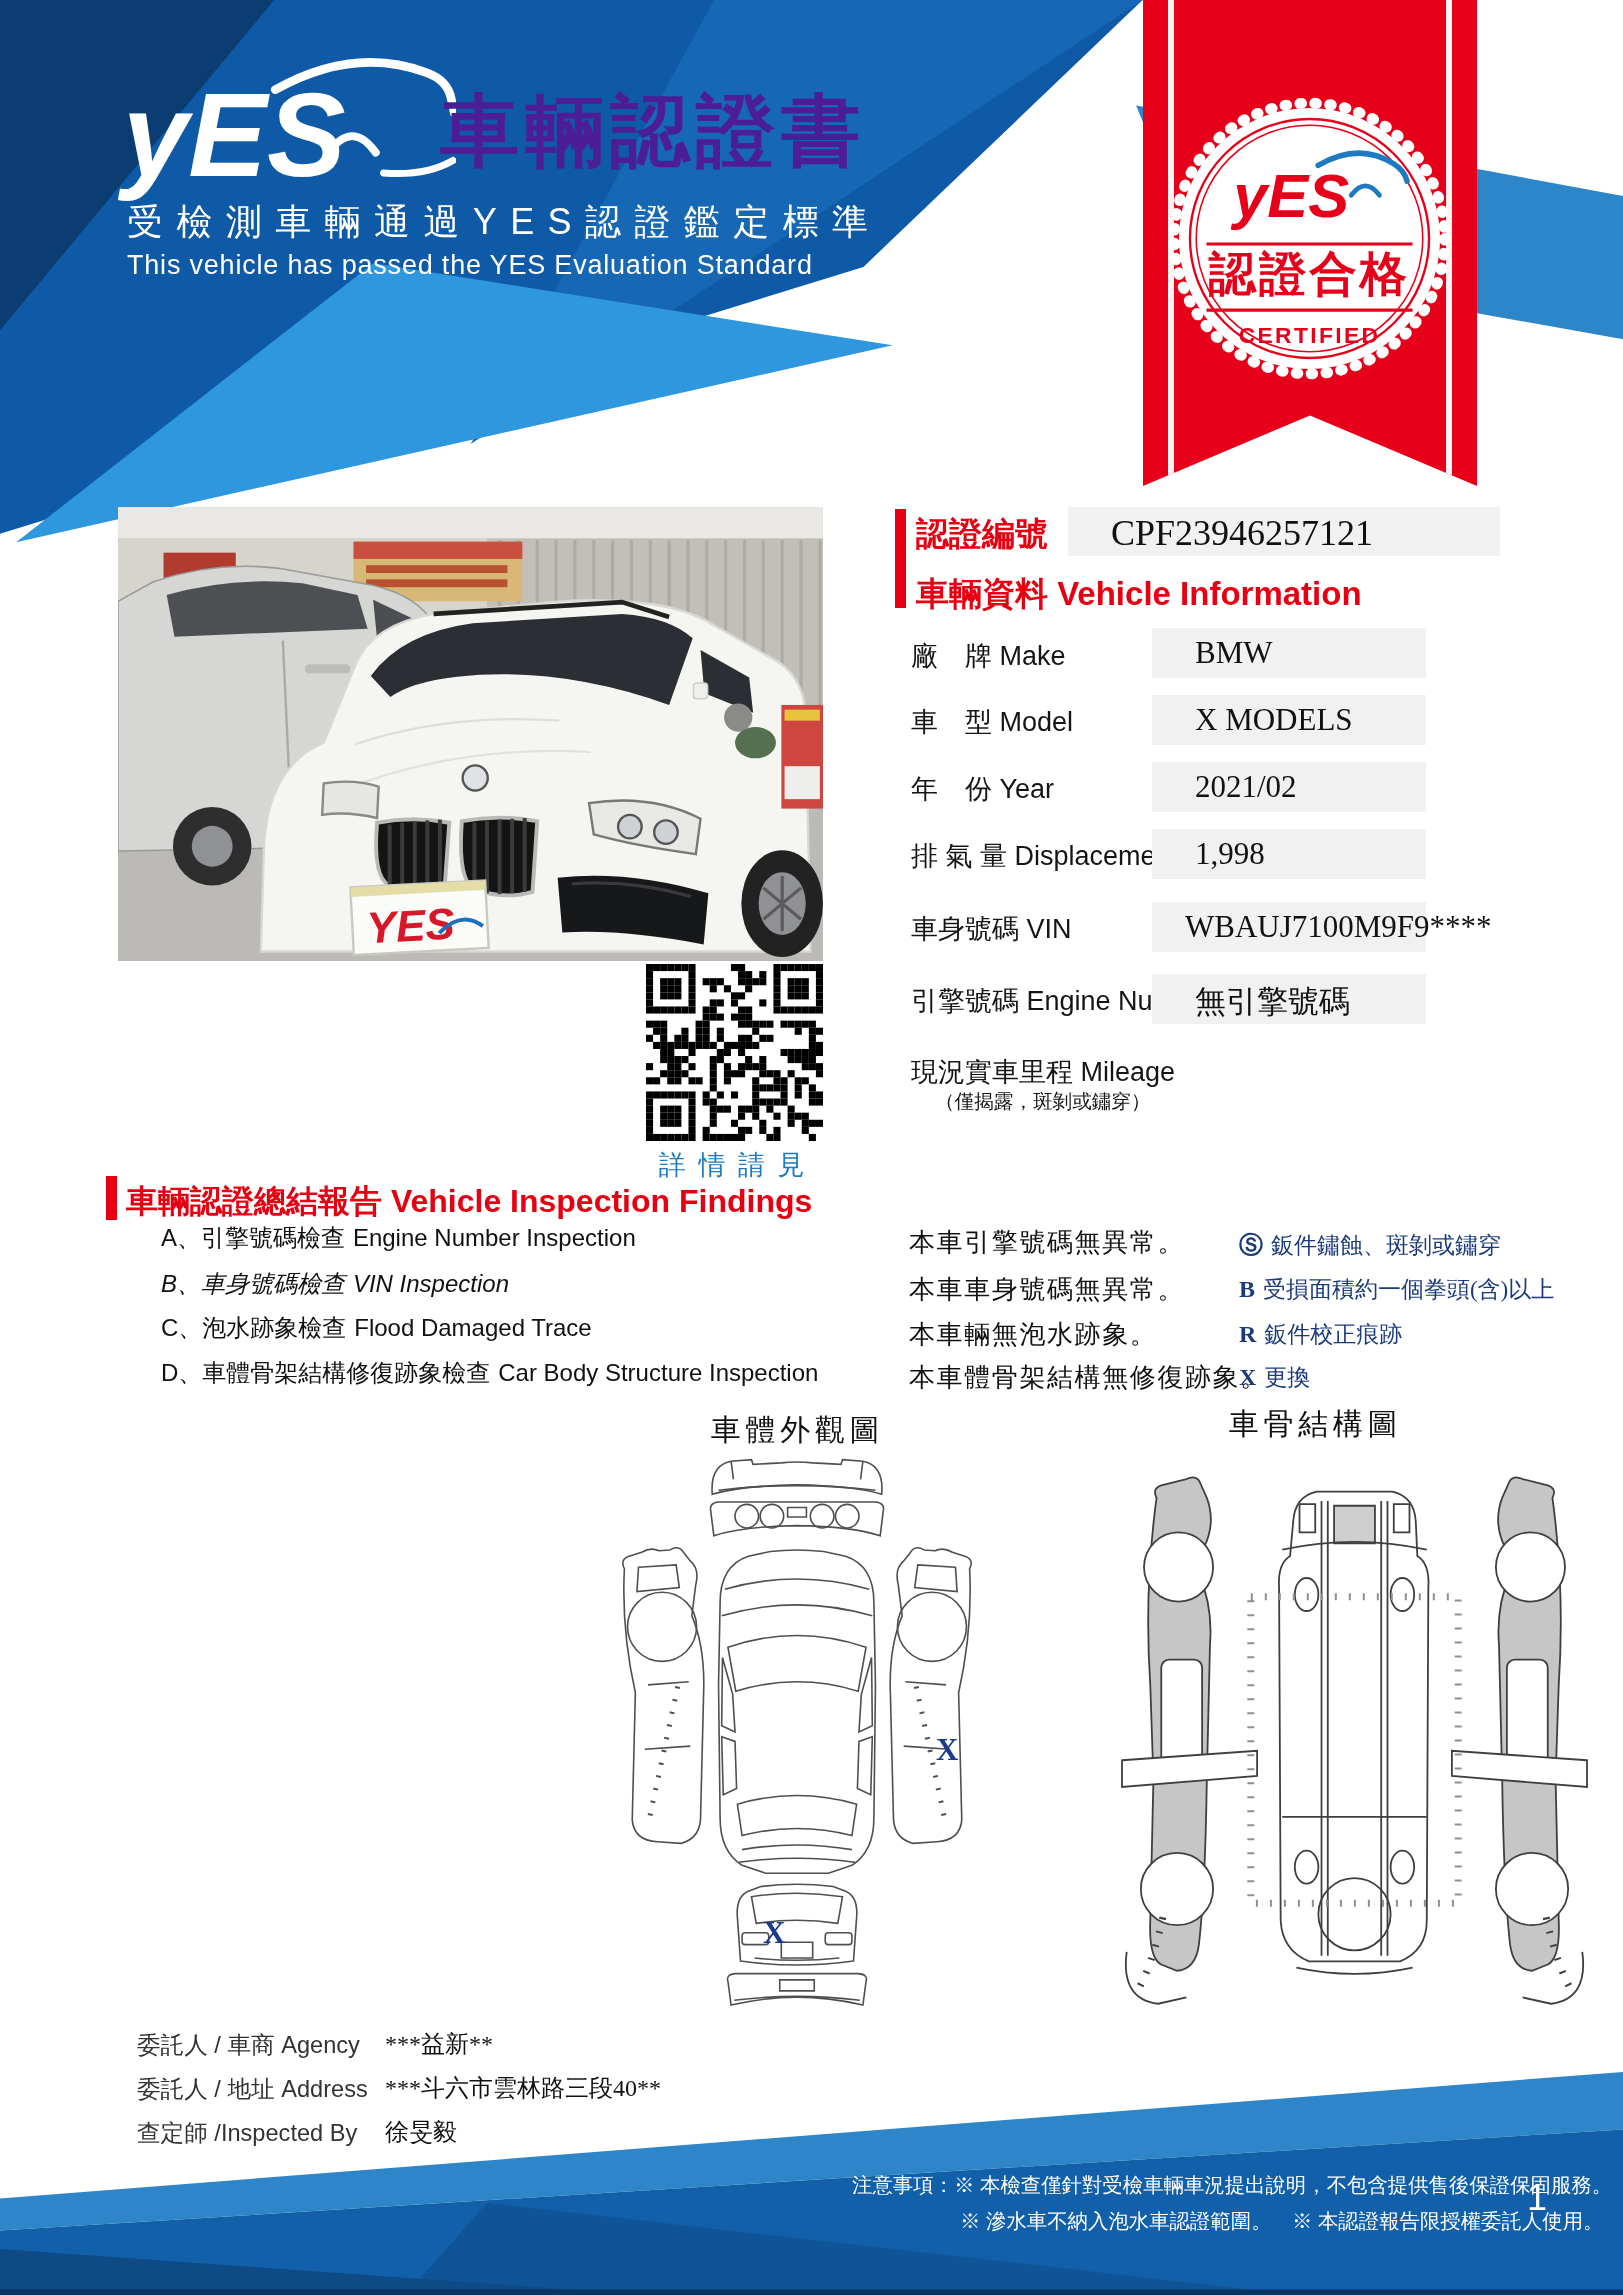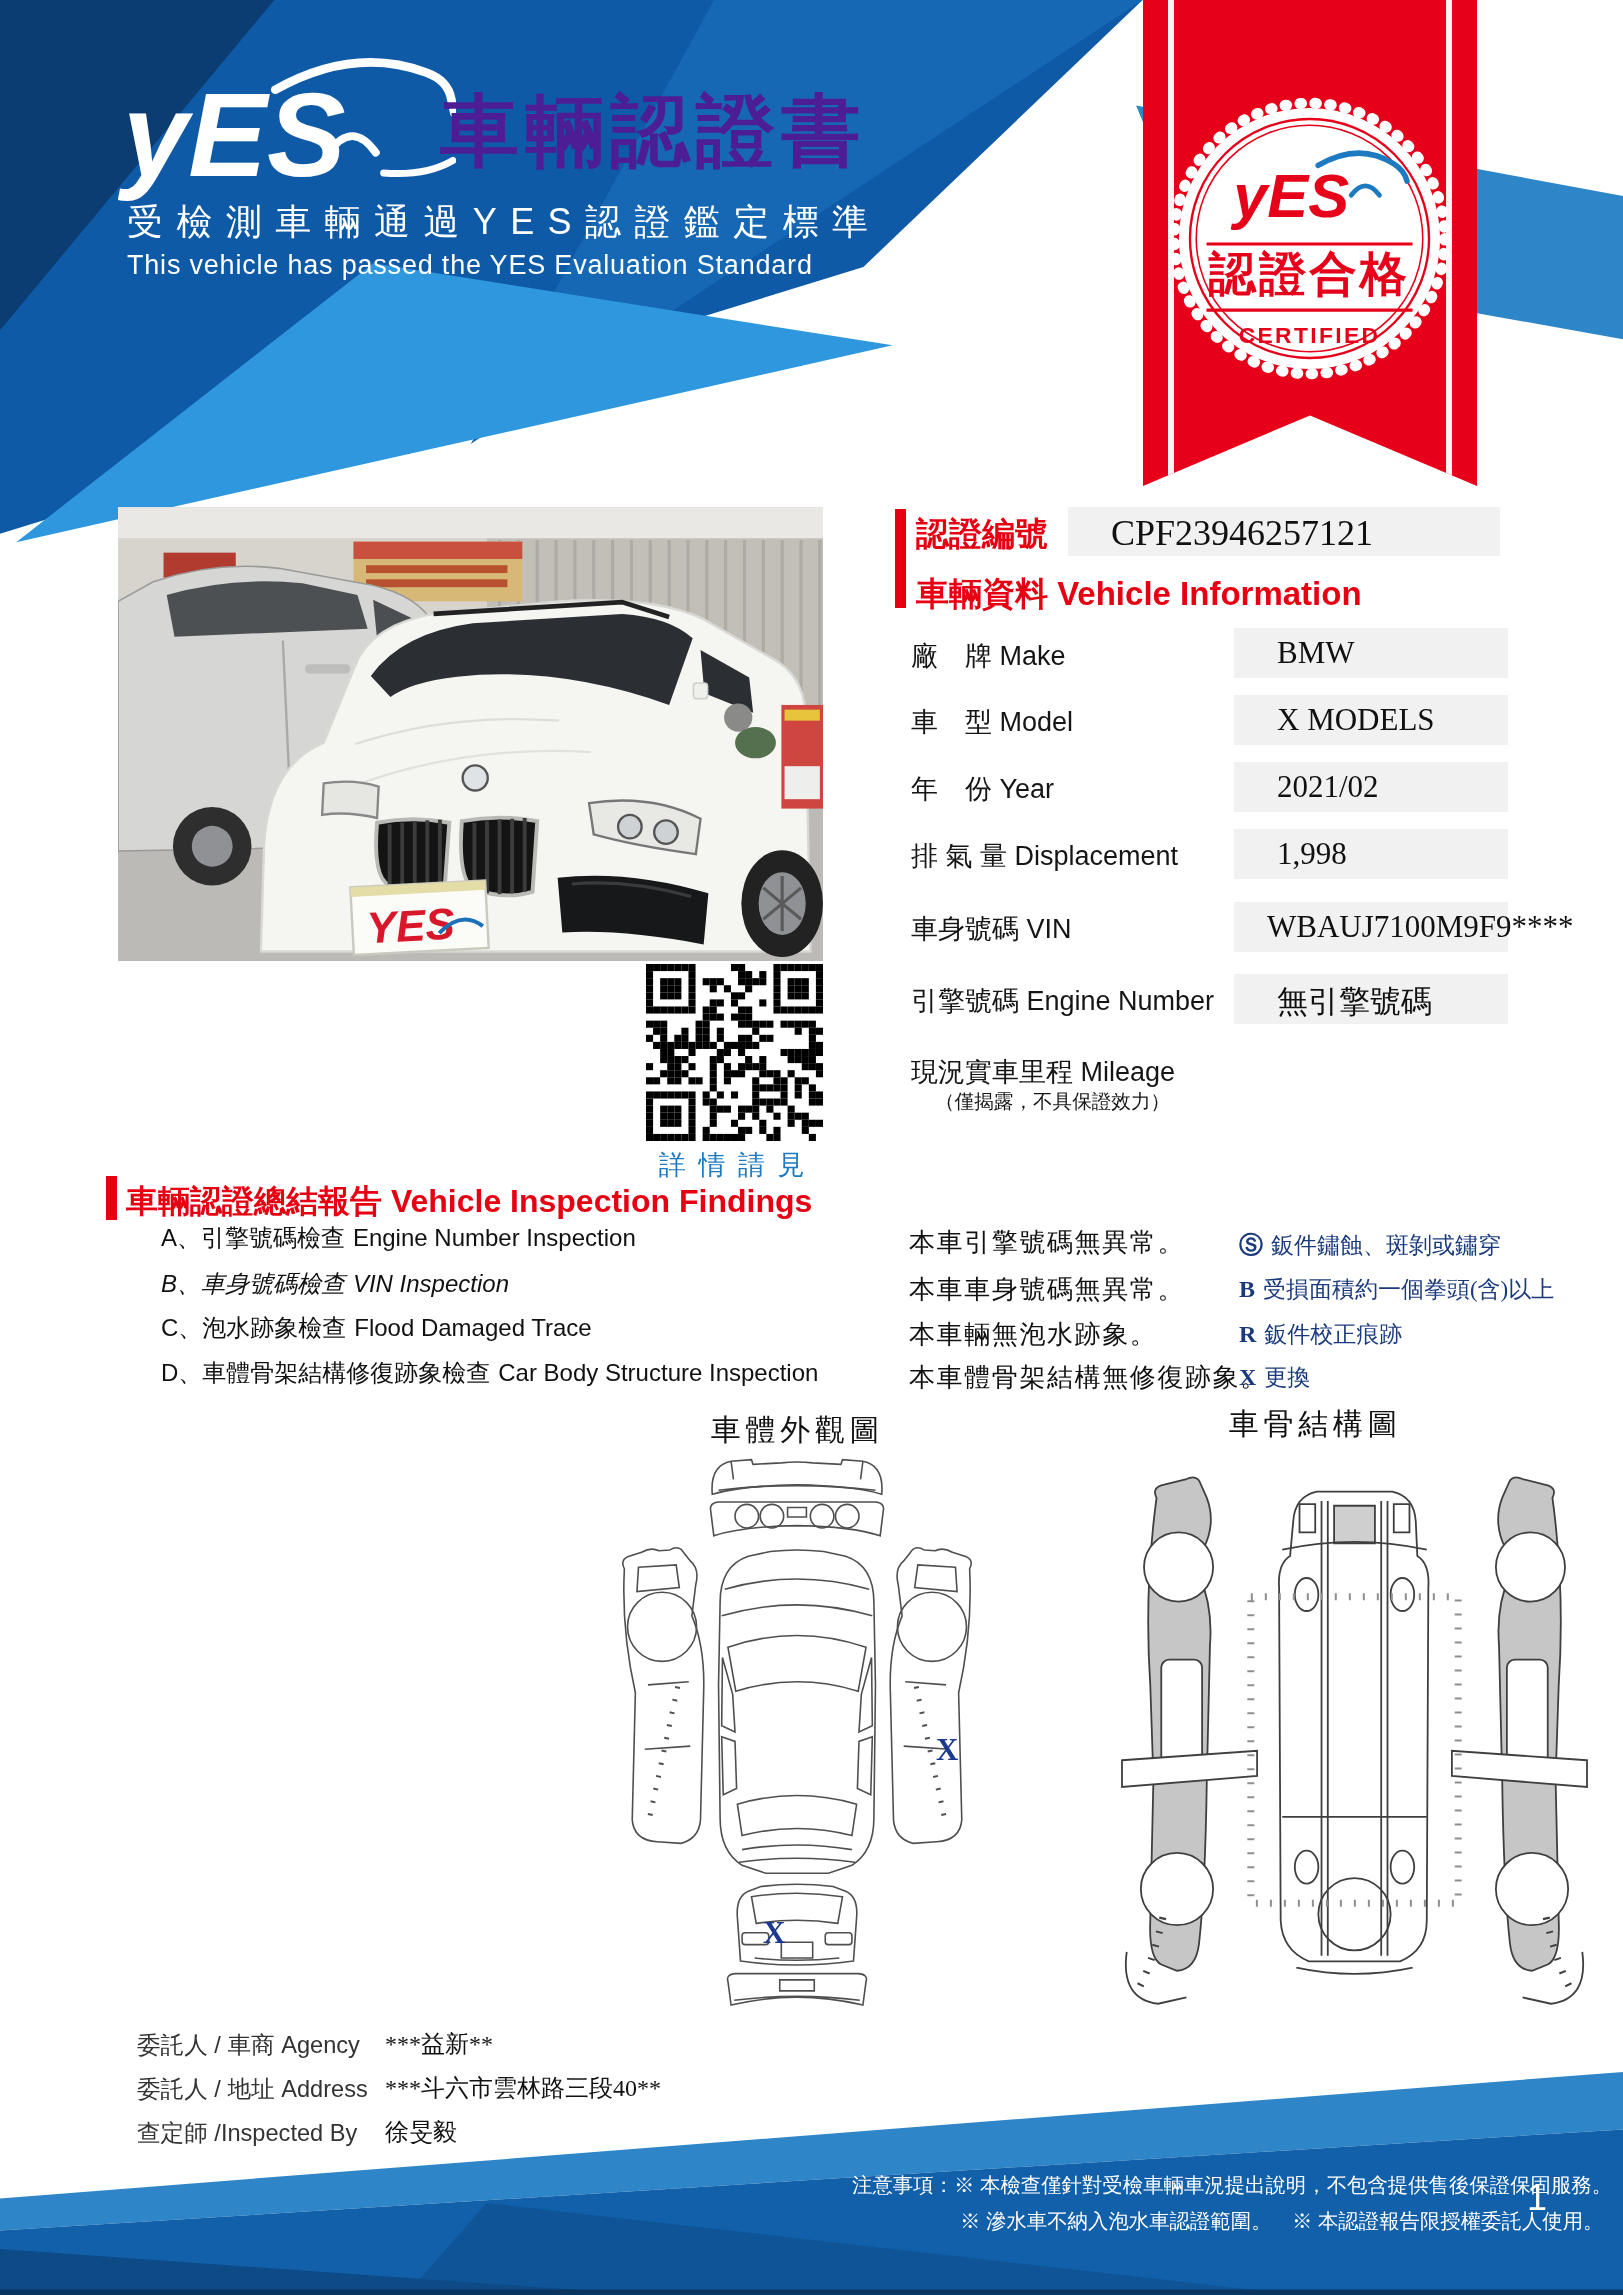--- a/index.html
+++ b/index.html
@@ -19,21 +19,21 @@
     color:#4c1d95;letter-spacing:6.3px;}
   .brand-sub{position:absolute;left:127px;top:198px;font-size:36px;color:#fff;letter-spacing:13.4px;}
   .brand-sub-en{position:absolute;left:127px;top:250px;font-size:27px;color:#fff;letter-spacing:0.8px;}
   
   .ribbon{position:absolute;left:1143px;top:0;width:334px;height:491px;background:#e60019;
     clip-path:polygon(0 0,100% 0,100% 99%,50% 84.6%,0 99%);z-index:5;}
   .ribbon .line{position:absolute;top:0;width:5.5px;height:100%;background:rgba(255,255,255,.95);}
   
   .redbar{position:absolute;background:#e60012;}
   .red-h{position:absolute;color:#e60012;font-weight:bold;font-size:33px;white-space:nowrap;}
-  .vbox{position:absolute;left:1234px;width:274px;height:50px;background:#f1f1f1;}
+  .vbox{position:absolute;left:1152px;width:274px;height:50px;background:#f1f1f1;}
   .vbox .val{position:absolute;left:43px;top:7px;font-family:"Liberation Serif","DejaVu Serif",serif;
     font-size:31px;color:#111;white-space:nowrap;}
   .vlabel{position:absolute;left:911px;font-size:27px;color:#151515;white-space:nowrap;}
   .vnote{position:absolute;left:935px;font-size:19.6px;color:#151515;white-space:nowrap;}
   
   .f-item{position:absolute;left:161px;font-size:24px;color:#111;white-space:nowrap;}
   .f-item .en{margin-left:7.9px;}
   .f-res{position:absolute;left:909px;font-size:26px;color:#111;white-space:nowrap;
     font-family:"Liberation Serif","DejaVu Serif",serif;letter-spacing:1.6px;}
   .lg-row{position:absolute;left:1239px;font-size:23px;color:#1a3a7c;white-space:nowrap;
@@ -554,21 +554,21 @@
   <div class="vbox" style="top:902px;">
     <span class="val" style="left:33px;">WBAUJ7100M9F9****</span>
     </div>
 
   <div class="vlabel" style="top:983px;">引擎號碼 Engine Number</div>
   <div class="vbox" style="top:974px;">
     <span class="val">無引擎號碼</span>
     </div>
 
   <div class="vlabel" style="top:1054px;">現況實車里程 Mileage</div>
-  <div class="vnote" style="top:1088px;">（僅揭露，不具保證效力）</div>
+  <div class="vnote" style="top:1088px;">（僅揭露，斑剝或鏽穿）</div>
 
   <div class="redbar" style="left:106px;top:1176px;width:11px;height:44px;"></div>
   <div class="red-h" style="left:126px;top:1180px;font-size:32px;">車輛認證總結報告 Vehicle Inspection Findings</div>
 
   <div class="f-item" style="top:1222px;">
     <span>A、</span><span>引擎號碼檢查</span><span class="en">Engine Number Inspection</span></div>
   <div class="f-item" style="top:1268px;font-style:italic;">
     <span>B、</span><span>車身號碼檢查</span><span class="en">VIN Inspection</span></div>
   <div class="f-item" style="top:1312px;">
     <span>C、</span><span>泡水跡象檢查</span><span class="en">Flood Damaged Trace</span></div>

